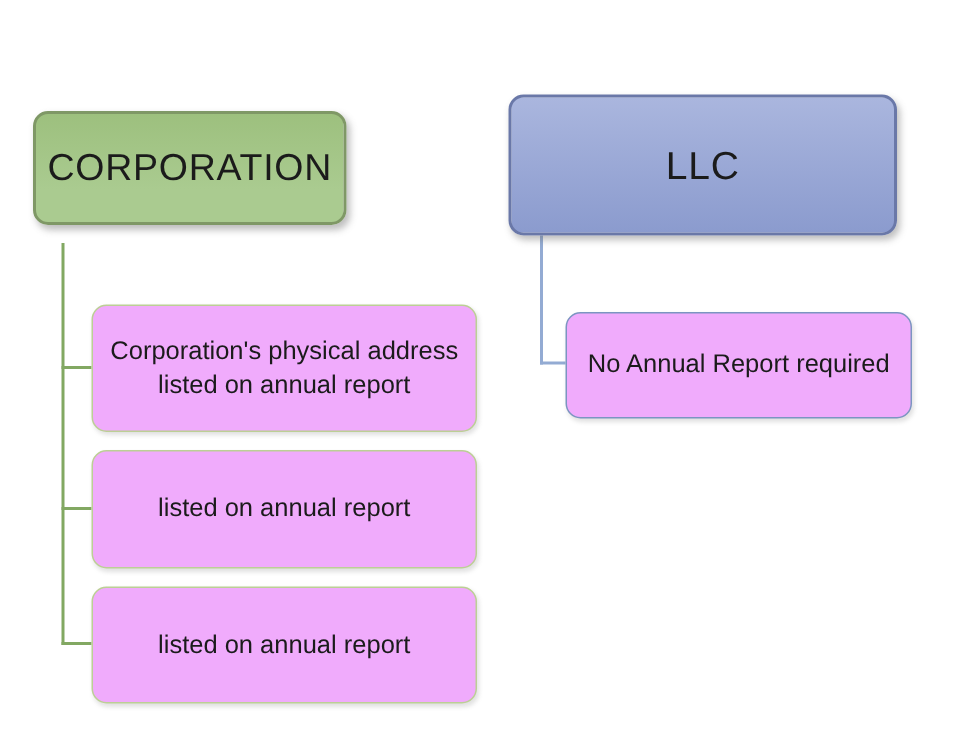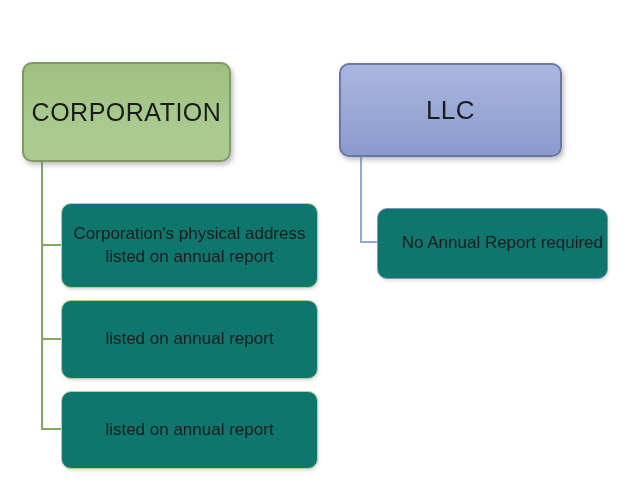--- a/index.html
+++ b/index.html
@@ -24,49 +24,48 @@
     border-radius: 10px;
     color: var(--text, #1b1b1b);
   }
   
   .header-node {
     font-size: 25px;
     letter-spacing: 0.5px;
     box-shadow: 2px 3px 5px rgba(110,110,110,0.45);
   }
   .corp-header {
-    left: 22px; top: 62px; width: 209px; height: 100px;
+    left: 22px; top: 74px; width: 209px; height: 76px;
     background: linear-gradient(180deg, var(--corporation-fill-top, #9dc07e) 0%, var(--corporation-fill-bottom, #aacb90) 70%);
     border: 2px solid var(--corporation-border, #7f9866);
   }
   .llc-header {
-    left: 339px; top: 63px; width: 223px; height: 94px;
+    left: 339px; top: 63px; width: 259px; height: 94px;
     background: linear-gradient(180deg, var(--llc-fill-top, #aab6de) 0%, var(--llc-fill-bottom, #8b9bce) 100%);
     border: 2px solid var(--llc-border, #6a78a8);
     font-size: 26px;
   }
   
   .child-node {
-    background: #0f766e;
+    background: #f0abfc;
     font-size: 17px;
     line-height: 1.32;
     padding: 2px 4px;
     box-shadow: 1px 2px 3px rgba(120,120,120,0.22);
   }
   .corp-child {
     left: 61px; width: 257px;
     border: 1.5px solid var(--corporation-child-border, #bccf95);
   }
   .corp-child-1 { top: 203px; height: 85px; }
   .corp-child-2 { top: 300px; height: 79px; }
   .corp-child-3 { top: 391px; height: 78px; }
   .llc-child {
     left: 377px; top: 208px; width: 231px; height: 71px;
     border: 1.5px solid var(--llc-child-border, #7c95c1);
-    justify-content: flex-end;
   }
   .child-node .line { display: block; }
   
   .connector { position: absolute; }
   .corp-conn { background: var(--corporation-connector, #82a862); }
   .llc-conn  { background: var(--llc-connector, #93abd3); }
   .corp-vline { left: 41px; top: 162px; width: 2px; height: 268px; }
   .corp-h1    { left: 41px; top: 244px; width: 20px; height: 2px; }
   .corp-h2    { left: 41px; top: 338px; width: 20px; height: 2px; }
   .corp-h3    { left: 41px; top: 428px; width: 20px; height: 2px; }

